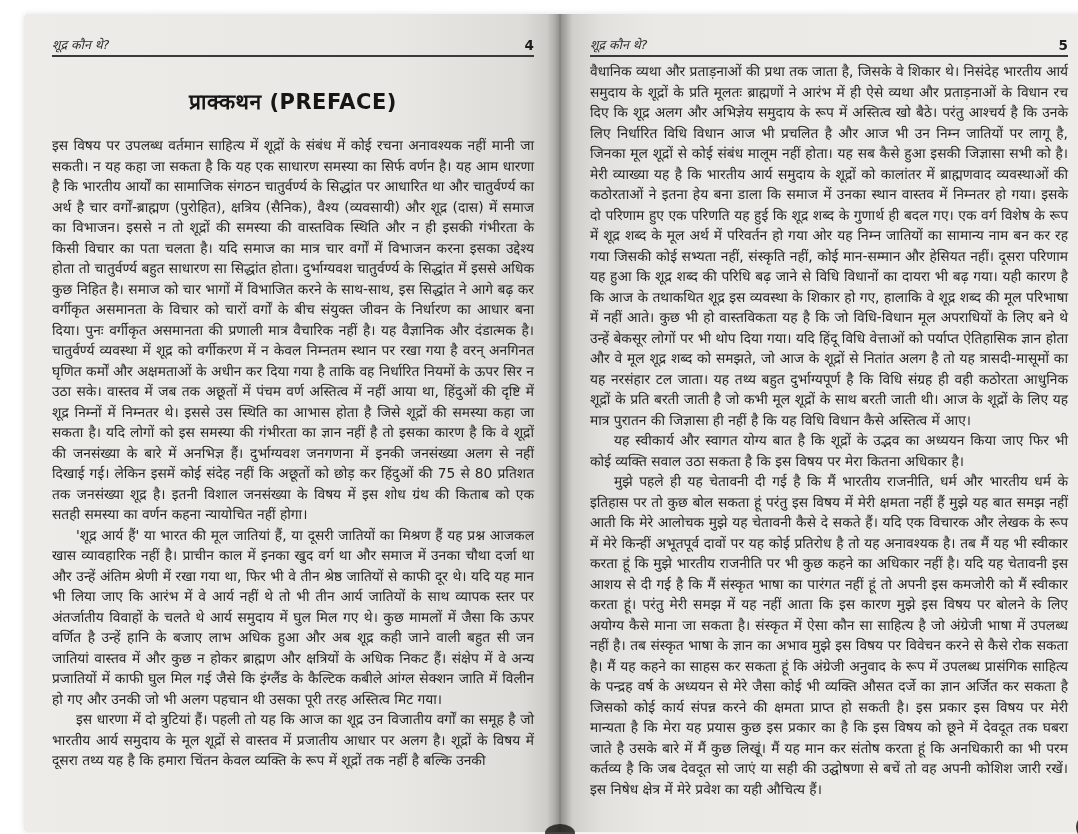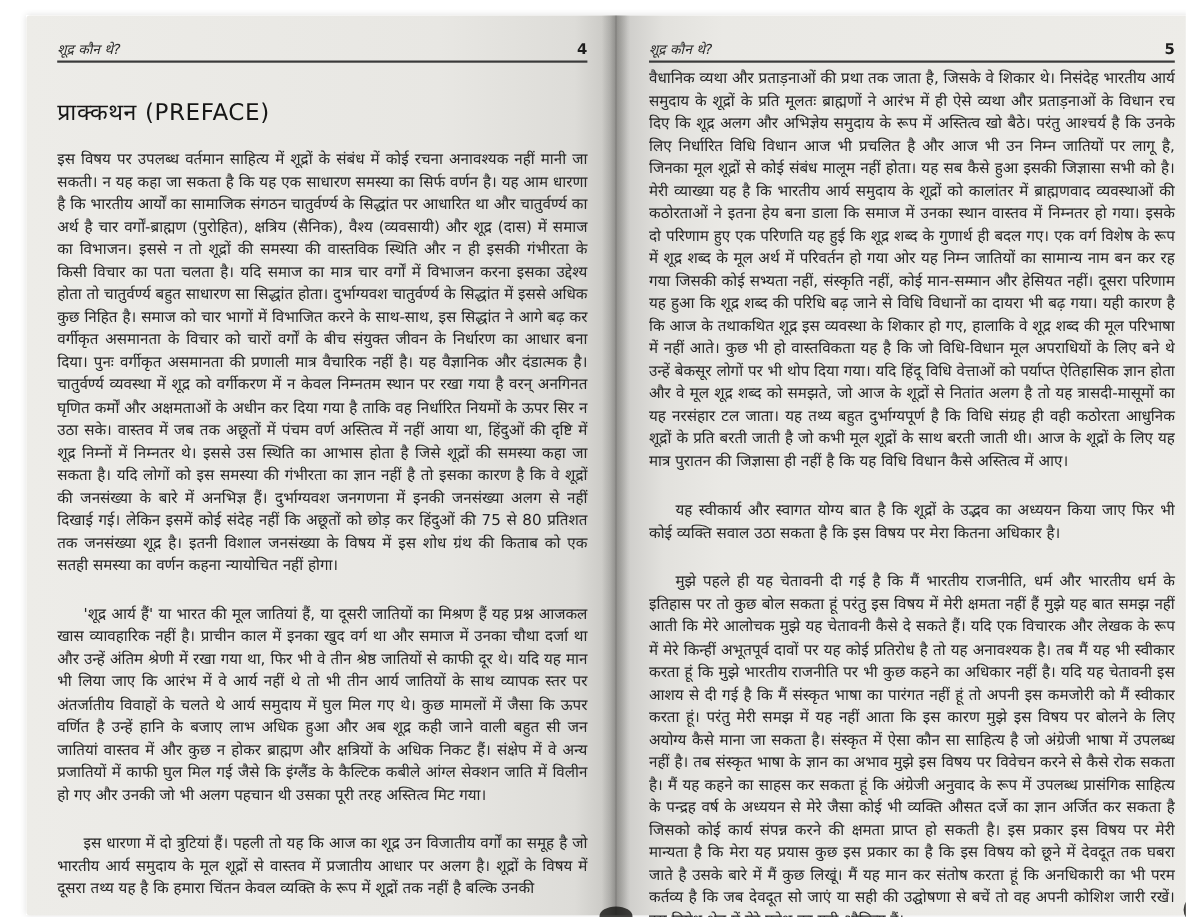--- a/index.html
+++ b/index.html
@@ -51,35 +51,35 @@
     font-style: italic;
     font-size: 12.5px;
     color: #2c2c2c;
   }
   .running-head .page-num {
     font-weight: bold;
     font-size: 13.5px;
     color: #1d1d1d;
   }
   .chapter-heading {
-    text-align: left;
-    font-weight: normal;
+    text-align: center;
+    font-weight: bold;
     font-size: 21px;
     color: #161616;
     margin: 30px 0 20px 0;
     letter-spacing: 0.5px;
   }
   .body-text {
     font-size: 13.8px;
     line-height: 20.5px;
     text-align: justify;
     color: #262626;
   }
   .body-text p { margin: 0; }
-  .body-text p.indent { text-indent: 24px; margin-top: 24px; }
+  .body-text p.indent { text-indent: 24px; }
   .page.left .body-text { margin-top: 0; }
   .page.right .body-text { margin-top: 4px; }
   .spine-shadow {
     position: absolute;
     left: 50%; top: 0; bottom: 0;
     width: 26px;
     transform: translateX(-50%);
     background: linear-gradient(to right, rgba(0,0,0,0) 0%, rgba(60,60,58,0.28) 45%, rgba(40,40,38,0.38) 50%, rgba(60,60,58,0.28) 55%, rgba(0,0,0,0) 100%);
     pointer-events: none;
   }

